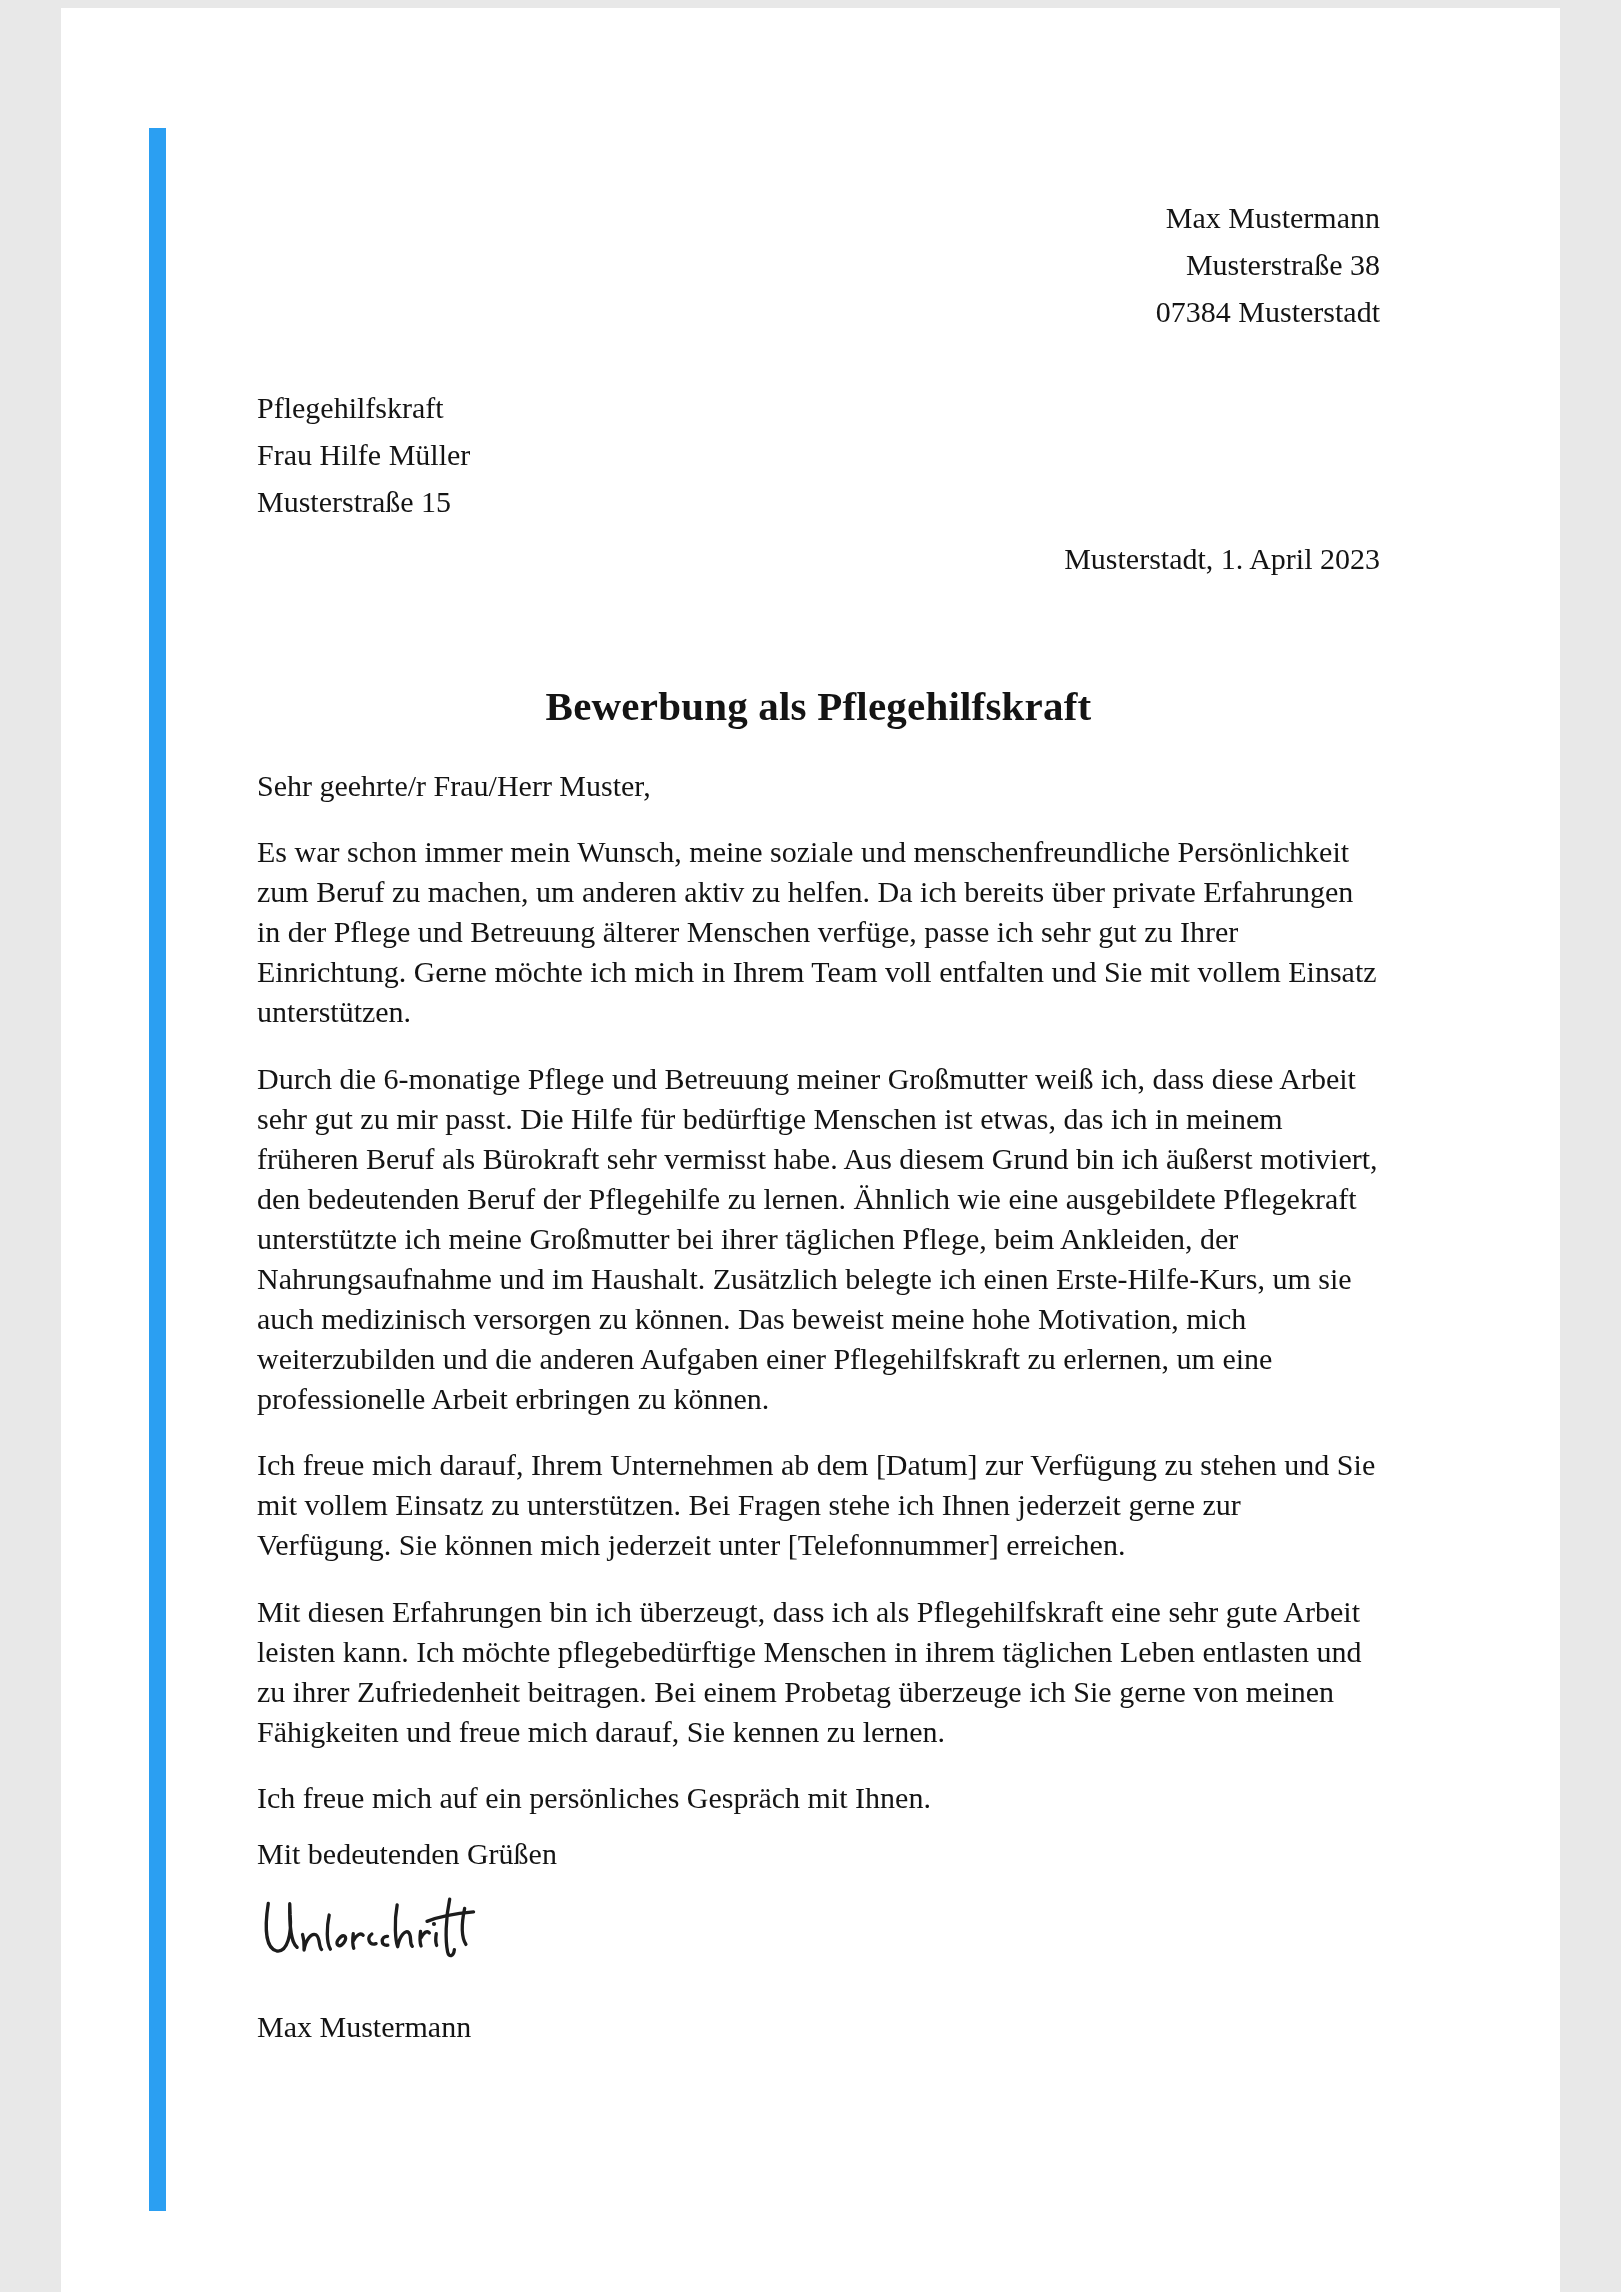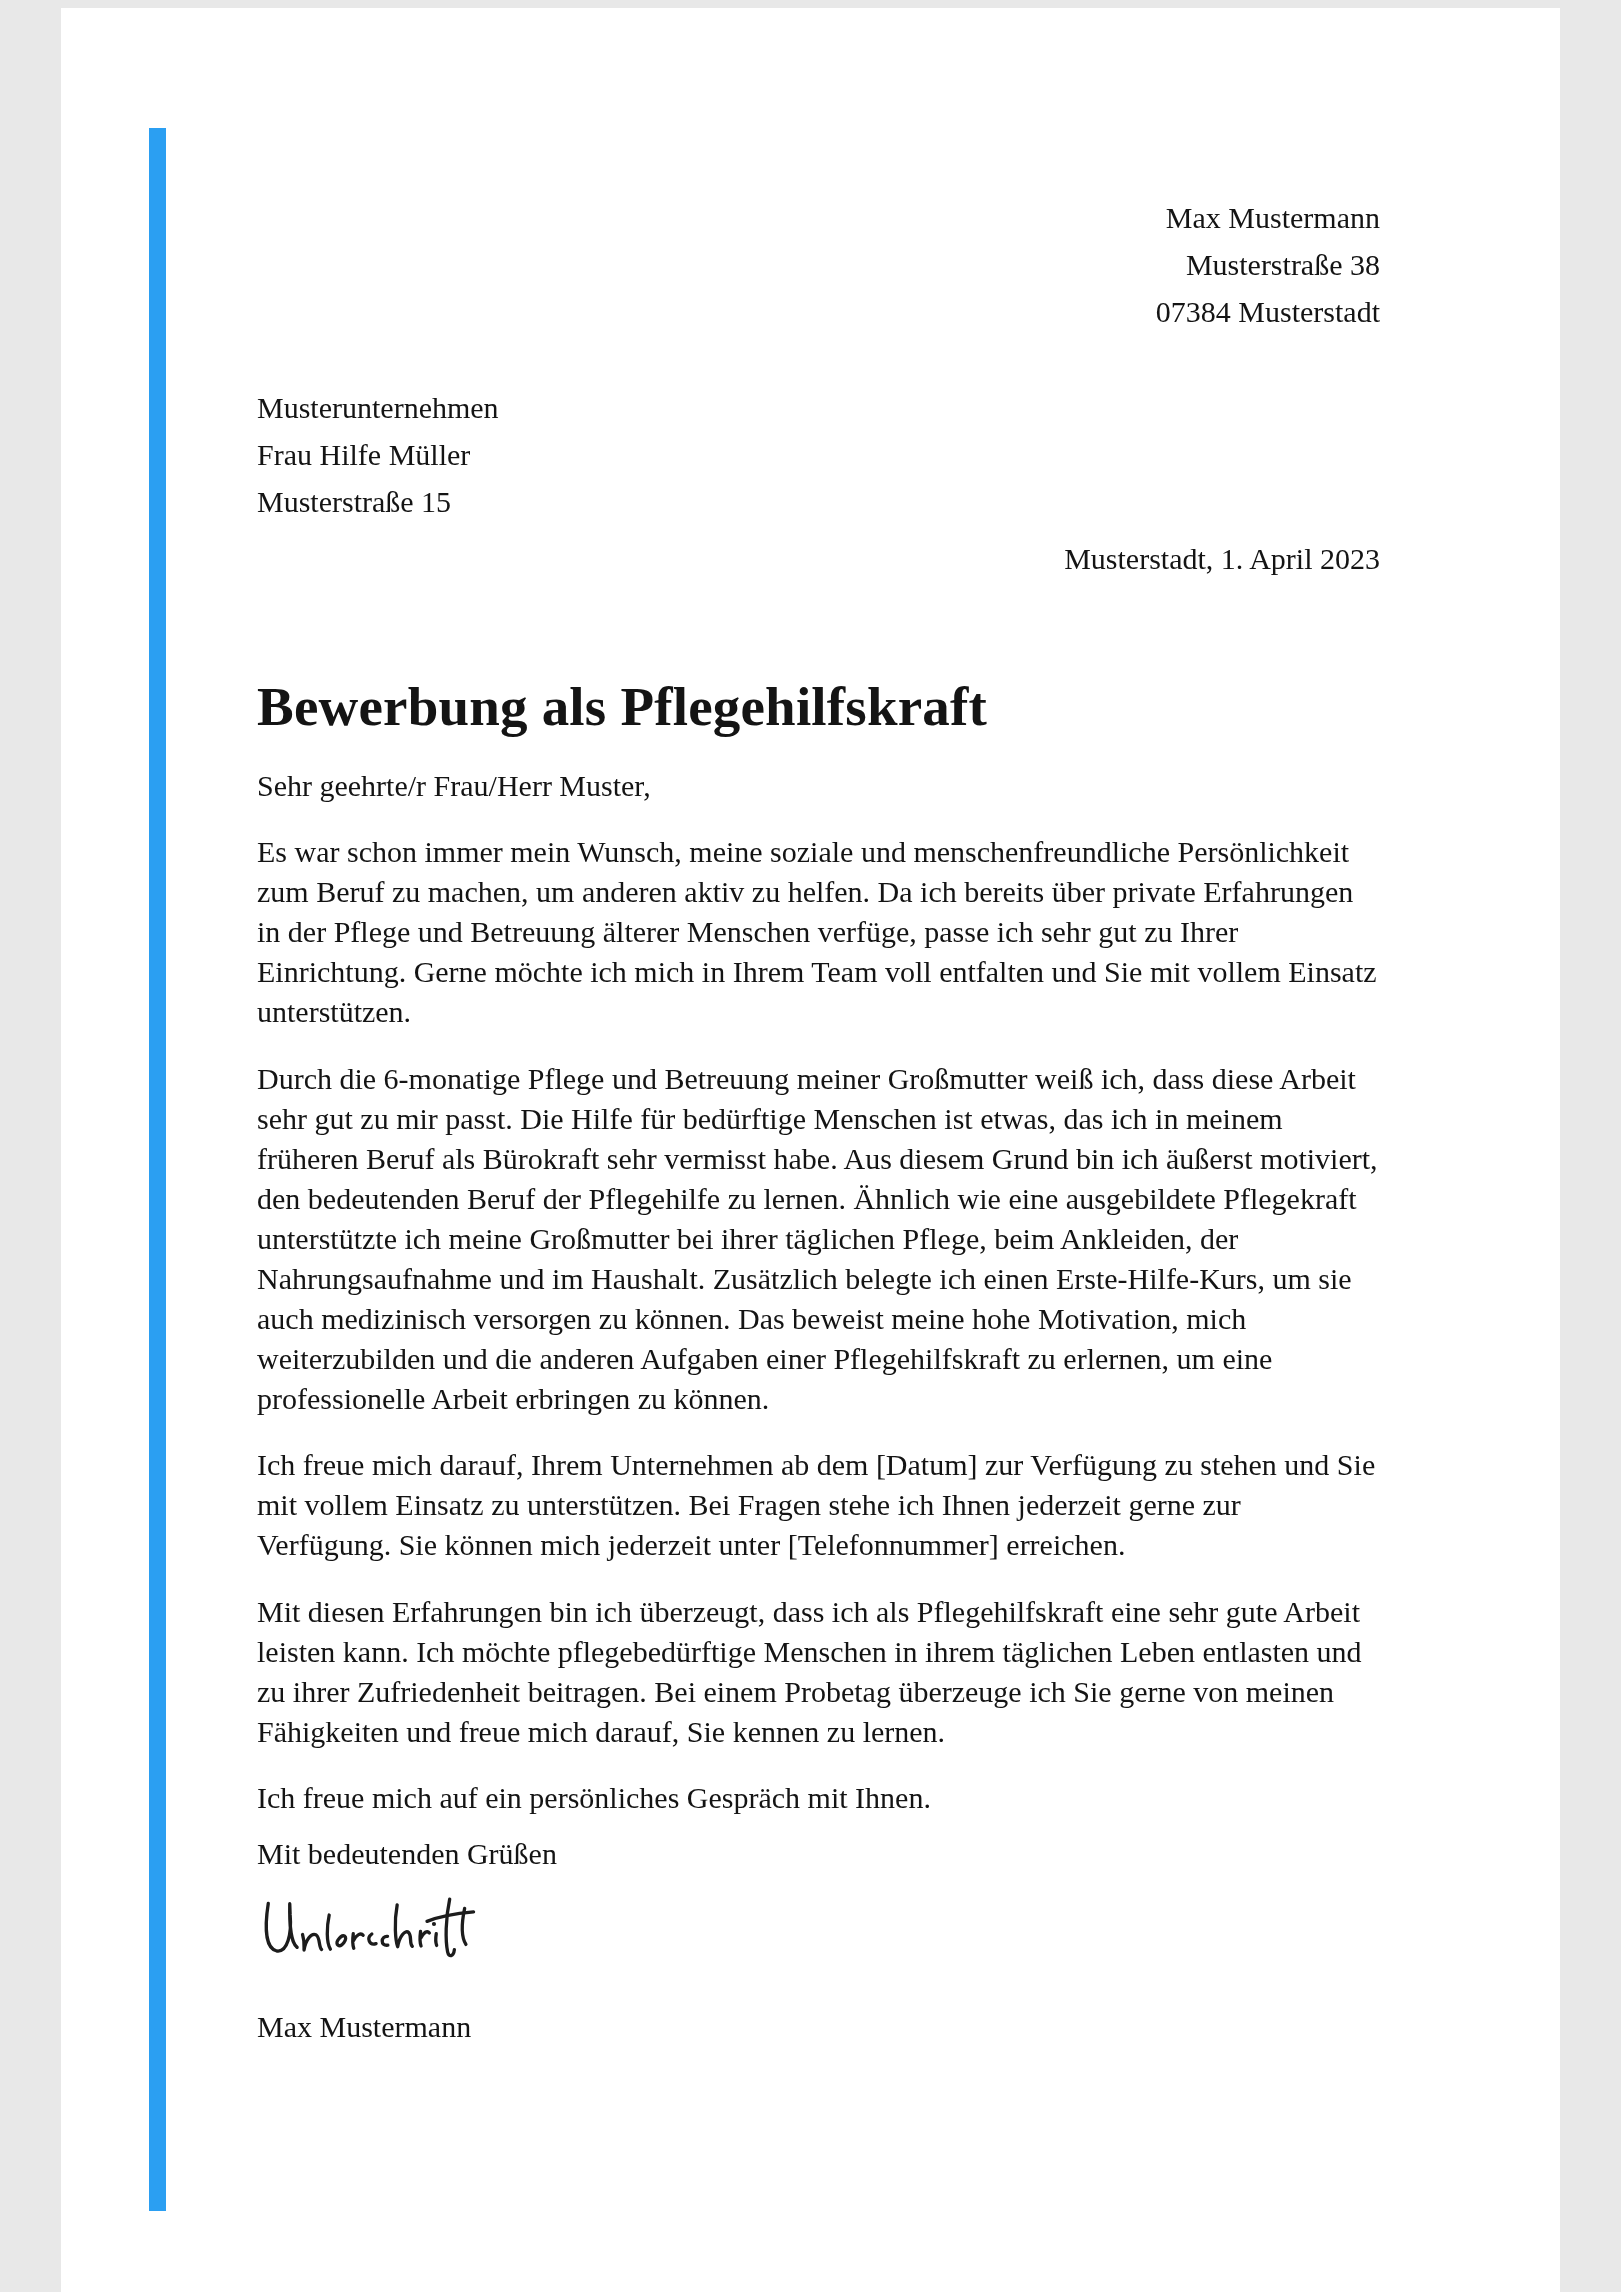--- a/index.html
+++ b/index.html
@@ -26,24 +26,25 @@
     padding: 0 180px 0 196px;
     box-sizing: border-box;
     width: 100%;
   }
   .addr-block { font-size: 30px; line-height: 47px; }
   .sender    { margin-top: 186px; text-align: right; }
   .recipient { margin-top: 49px;  text-align: left; }
   .dateline  { margin-top: 9.8px;  text-align: right; font-size: 30px; line-height: 47px; }
   .subject {
     margin: 98px 0 0 0;
-    font-size: 55px;
+    font-size: 41px;
     line-height: 53px;
     font-weight: bold;
     letter-spacing: 0.2px;
+    text-align: center;
   }
   .salutation { margin: 33px 0 0 0; font-size: 30px; line-height: 40px; }
   .para { margin: 26.5px 0 0 0; font-size: 30px; line-height: 40px; }
   .closing { margin: 15.7px 0 0 0; font-size: 30px; line-height: 40px; }
   .signature { margin: 13.7px 0 0 2px; width: 235px; height: 80px; }
   .signer { margin: 35px 0 0 0; font-size: 30px; line-height: 40px; }
   .sr {
     position: absolute;
     width: 1px; height: 1px;
     overflow: hidden;
@@ -60,21 +61,21 @@
 
   <div class="content">
 
     <div class="addr-block sender">
       <div>Max Mustermann</div>
       <div>Musterstraße 38</div>
       <div>07384 Musterstadt</div>
     </div>
 
     <div class="addr-block recipient">
-      <div>Musterunternehmen</div>
+      <div>Pflegehilfskraft</div>
       <div>Frau Hilfe Müller</div>
       <div>Musterstraße 15</div>
     </div>
 
     <div class="dateline">Musterstadt, 1. April 2023</div>
 
     <h1 class="subject">Bewerbung als Pflegehilfskraft</h1>
 
     <div class="salutation">Sehr geehrte/r Frau/Herr Muster,</div>
 

